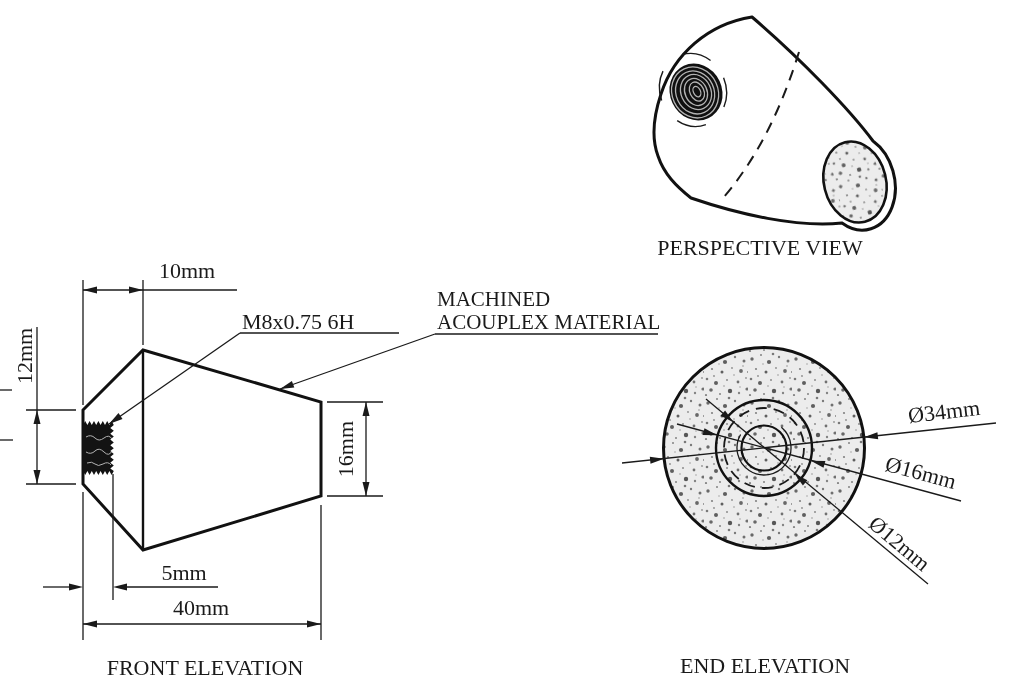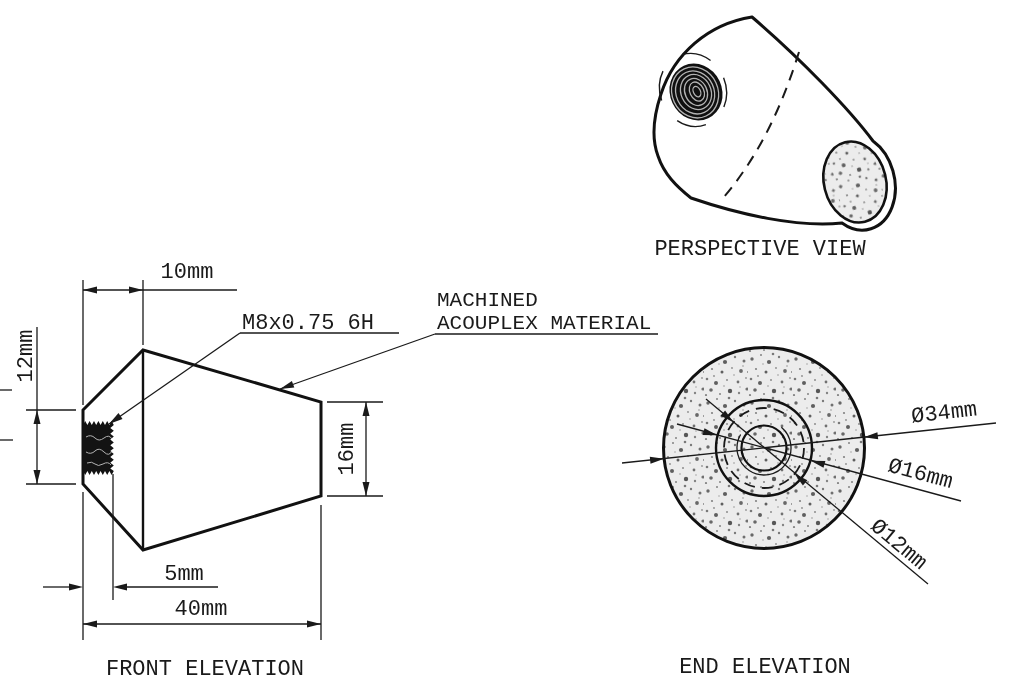--- a/index.html
+++ b/index.html
@@ -1,17 +1,17 @@
 <!DOCTYPE html>
 <html><head>
 <meta charset="utf-8">
 <style>
   html,body{margin:0;padding:0;background:#ffffff;}
   .page{position:relative;width:1024px;height:690px;background:#ffffff;overflow:hidden;
-        font-family:Liberation Mono, monospace;}
+        font-family:Liberation Serif, serif;}
   svg{display:block;}
   text{fill:#1a1a1a;}
   .dim-text{font-size:22px;}
   .view-label{font-size:22px;}
   .note-text{font-size:21px;}
   .thin{stroke:#1a1a1a;stroke-width:1.3;fill:none;}
   .bold{stroke:#111111;stroke-width:3;fill:none;}
   .med{stroke:#111111;stroke-width:2.4;fill:none;}
   .arrow{fill:#1a1a1a;stroke:none;}
 </style>

